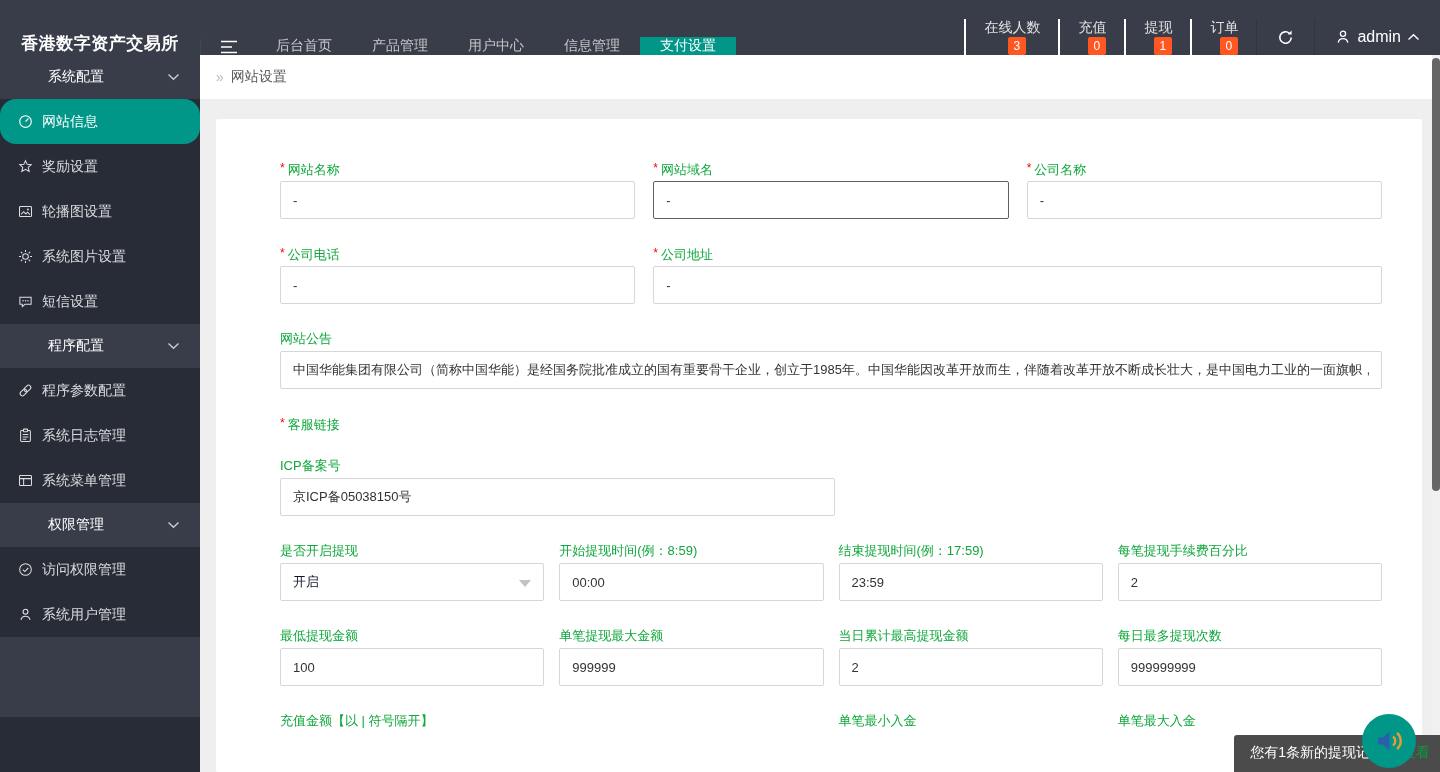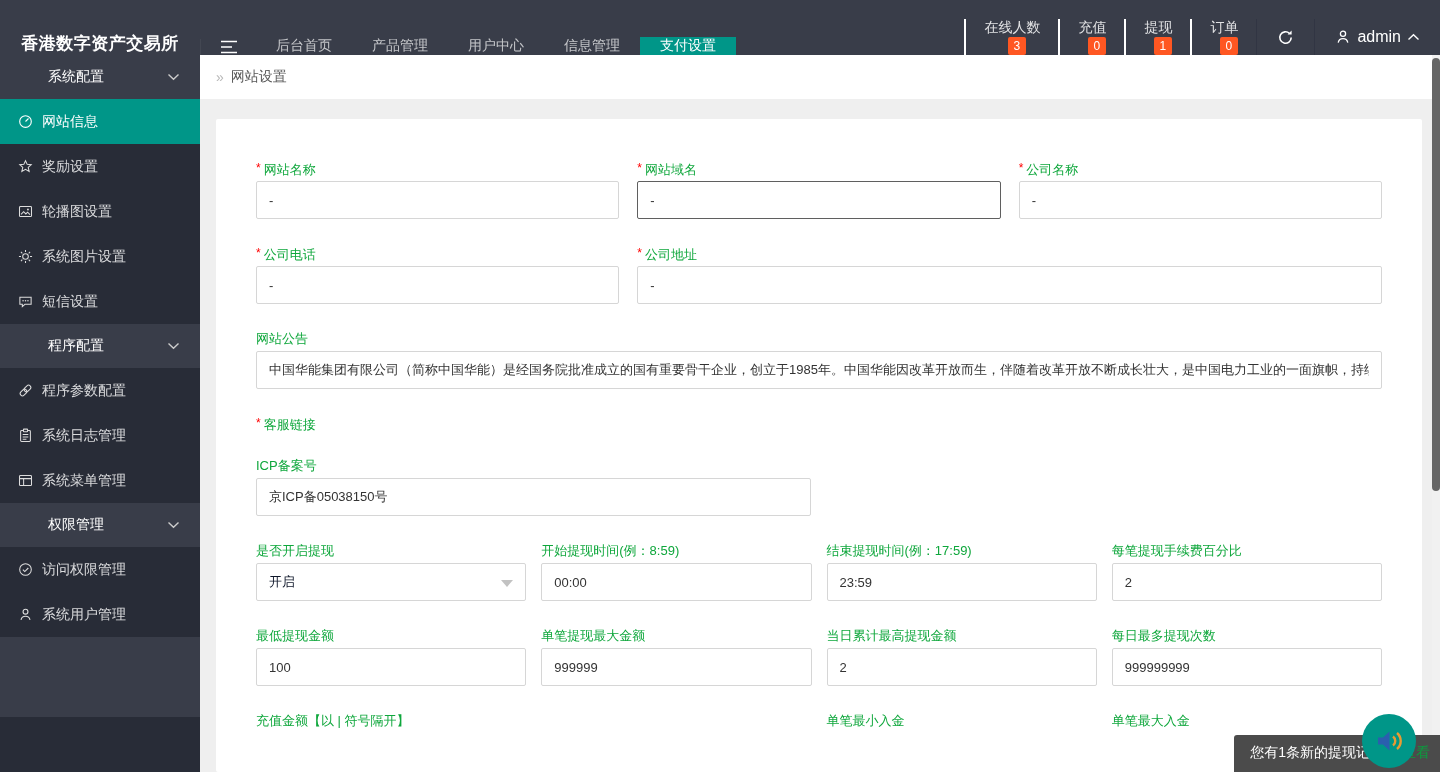--- a/index.html
+++ b/index.html
@@ -17,33 +17,33 @@
   .tb-item { display:flex; align-items:center; padding:0 18px; color:rgba(255,255,255,.85); font-size:14px; cursor:pointer; border-left:2px solid #ffffff;flex-direction:column; }
   .badge { background:#FF5722; color:#fff; font-size:12px; height:18px; line-height:18px; padding:0 6px; border-radius:2px; margin-left:9px; }
   .tb-icon-btn { display:flex; align-items:center; padding:0 20px; border-left:1px solid #313543; cursor:pointer; }
   .tb-user { gap:6px; }
   .tb-user svg { flex:none; }
 
   
   .sidebar { position:fixed; top:55px; left:0; width:200px; height:717px; background:#393D49; z-index:20; }
   .side-group-header { height:44px; display:flex; align-items:center; justify-content:space-between; padding:0 20px; color:#fff; font-size:14px; cursor:pointer;margin-left:28px; }
   .side-children { background:#282C37; }
-  .side-item { height:45px; display:flex; align-items:center; gap:9px; padding:0 18px; color:rgba(255,255,255,.82); font-size:14px; cursor:pointer; }
+  .side-item { height:45px; display:flex; align-items:center; gap:9px; padding:0 18px; color:rgba(255,255,255,.82); font-size:14px; cursor:pointer;border-radius:16px; }
   .side-item.active { background:#009688; color:#fff; }
   .sicon { width:15px; height:15px; flex:none; }
   .side-bottom-dark { position:absolute; bottom:0; left:0; width:100%; height:55px; background:#282C37; }
 
   
   .main { position:absolute; left:200px; top:55px; width:1240px; height:717px; }
   .breadcrumb-bar { height:44px; background:#fff; display:flex; align-items:center; gap:7px; padding:0 16px; font-size:14px; color:#595959; }
   .breadcrumb-icon { color:#b8b8b8; }
   .content { position:absolute; top:44px; left:0; right:0; bottom:0; background:#efefef; padding:20px 18px 0 16px; overflow:hidden; }
   .card { background:#fff; border-radius:2px; height:100%; padding:42px 40px 0 40px; overflow:hidden; }
 
-  .frow { margin-bottom:27px; }
+  .frow { margin-bottom:27px;margin-left:24px; }
   .grid3 { display:grid; grid-template-columns:repeat(3,1fr); gap:18px; }
   .grid4 { display:grid; grid-template-columns:repeat(4,1fr); gap:15px; }
   .span2 { grid-column:span 2; }
   .field-label { font-size:13px; color:#0FA73C; margin-bottom:5px; height:15px; line-height:15px; }
   .req { color:#ff0000; margin-right:3px; font-size:12px; vertical-align:2px; }
   .text-input { width:100%; height:38px; border:1px solid #d6d6d6; border-radius:2px; padding:0 12px; font-size:13px; color:#333; background:#fff; outline:none; font-family:inherit; }
   .text-input.focused { border-color:#5f5f5f; }
   .narrow { width:555px; }
   .select-box { position:relative; width:100%; height:38px; border:1px solid #d6d6d6; border-radius:2px; padding:0 12px; font-size:13px; color:#0f172a; background:#fff; display:flex; align-items:center; cursor:pointer; }
   .select-caret { position:absolute; right:12px; top:16px; width:0; height:0; border-left:6px solid transparent; border-right:6px solid transparent; border-top:7px solid #c2c2c2; }

